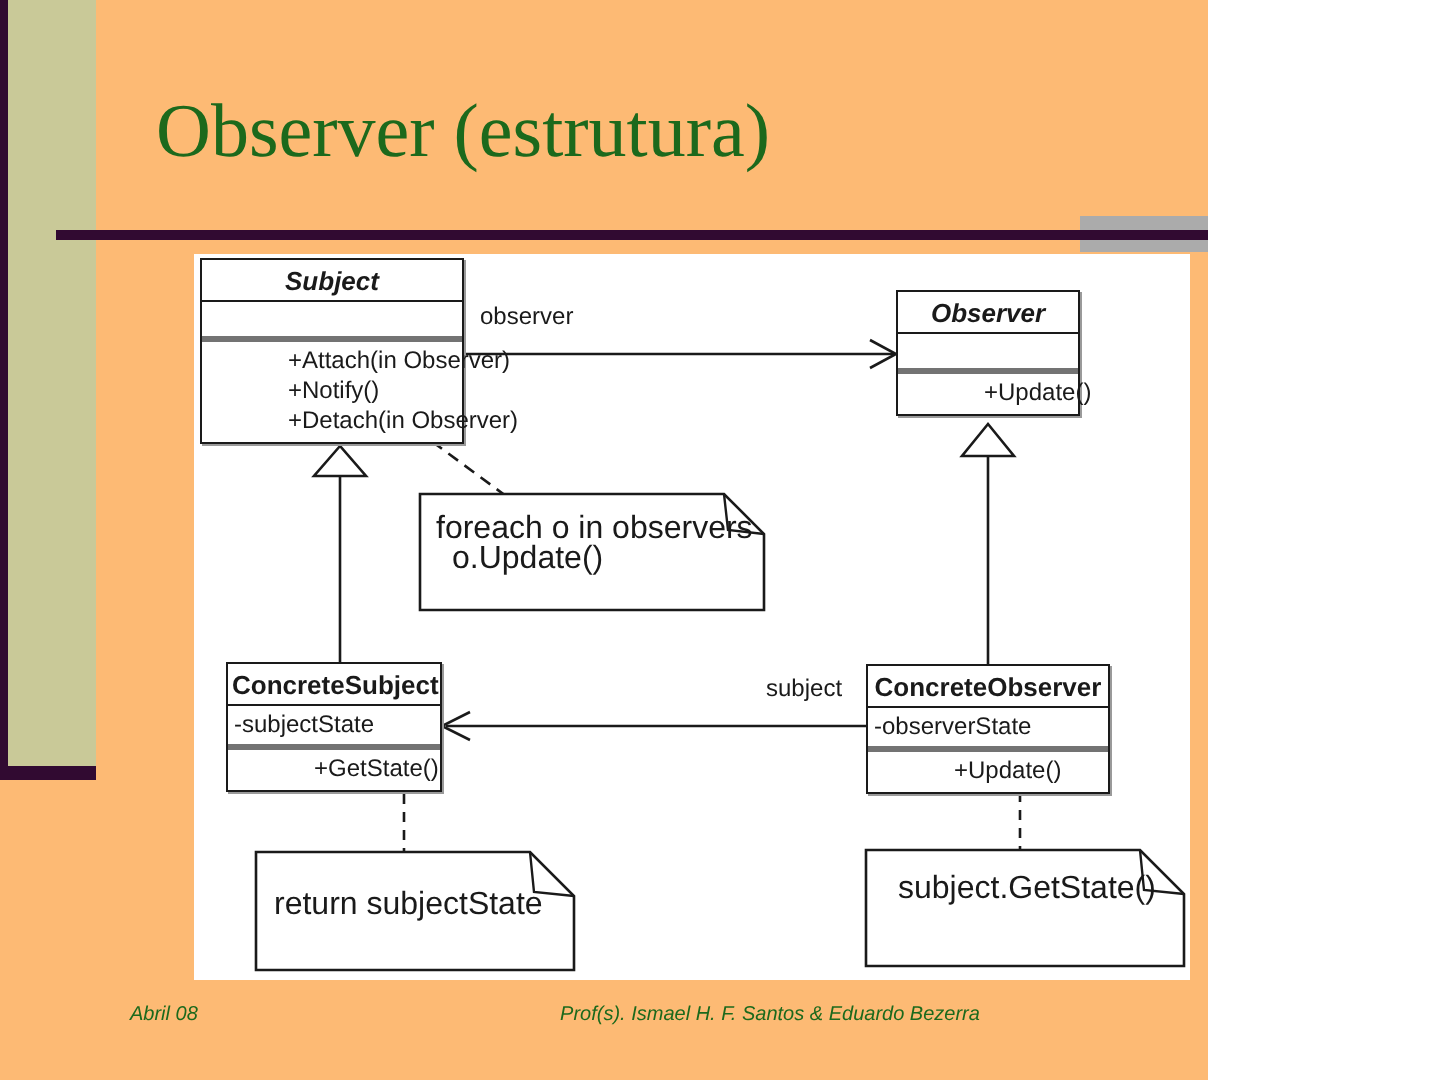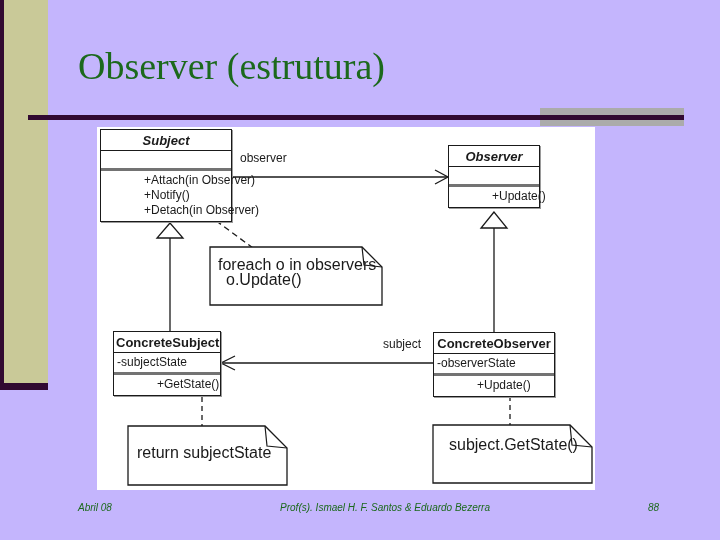--- a/index.html
+++ b/index.html
@@ -1,18 +1,18 @@
 <!DOCTYPE html>
 <html><head>
 <meta charset="utf-8">
 <style>
   html,body { margin:0; padding:0; }
   .slide {
-    position:relative; width:720px; height:540px;
-    background:#c4b5fd; overflow:hidden;
+    position:relative; width:604px; height:540px;
+    background:#fdba74; overflow:hidden;
     font-family:"Liberation Sans", sans-serif;
   }
   
   .olive-bar   { position:absolute; left:4px; top:0; width:44px; height:383px; background:#C9C998; }
   .maroon-vstripe { position:absolute; left:0; top:0; width:4px; height:390px; background:#310A31; }
   .maroon-bottom  { position:absolute; left:0; top:383px; width:48px; height:7px; background:#310A31; }
   
   .slide-title {
     position:absolute; left:78px; top:44px; margin:0;
     font-family:"Liberation Serif", serif; font-weight:normal;
@@ -37,21 +37,21 @@
   .uml-class .row { line-height:15px; white-space:nowrap; }
   .note-text {
     position:absolute; font-size:16px; color:#1a1a1a; line-height:15px; white-space:nowrap;
   }
   .note-text .indent { padding-left:8px; }
   .assoc-label { position:absolute; font-size:12px; color:#1a1a1a; }
   
   .footer-text {
     position:absolute; top:502px; font-size:10px; font-style:italic; color:#1C691C; white-space:nowrap;
   }
-  .footer-date    { left:78px;font-style:italic; }
+  .footer-date    { left:65px;font-style:italic; }
   .footer-authors { left:385px; transform:translateX(-50%);text-align:right; }
   .footer-page    { left:648px; }
 </style>
 </head>
 <body>
 
 <div class="slide">
 
   <div class="olive-bar"></div>
   <div class="maroon-vstripe"></div>

